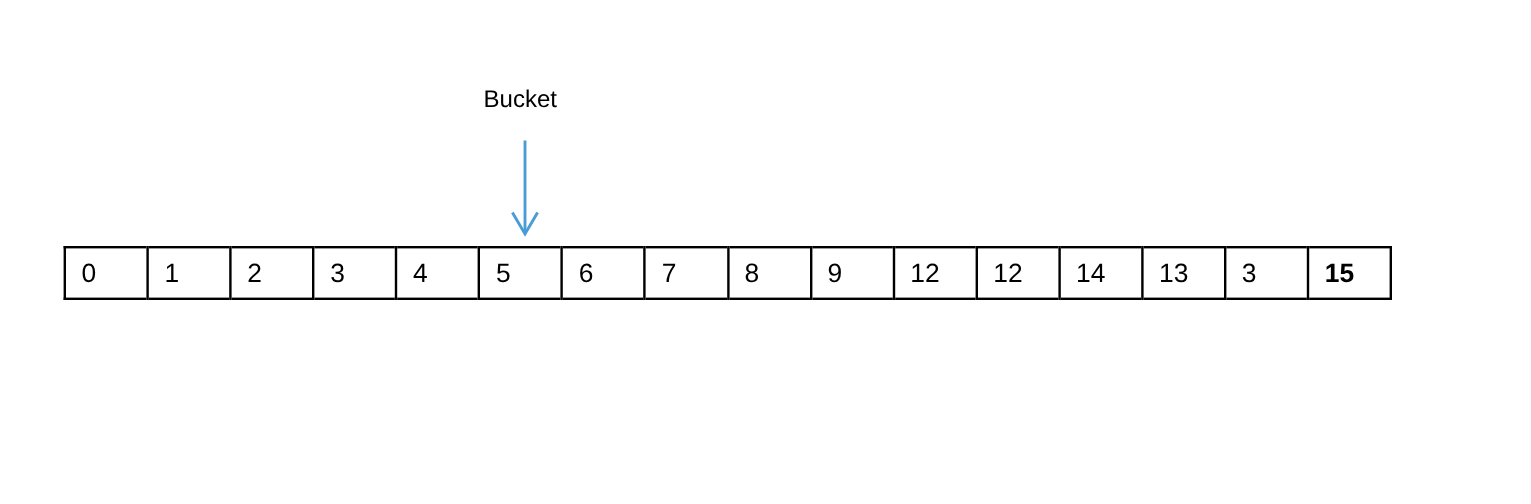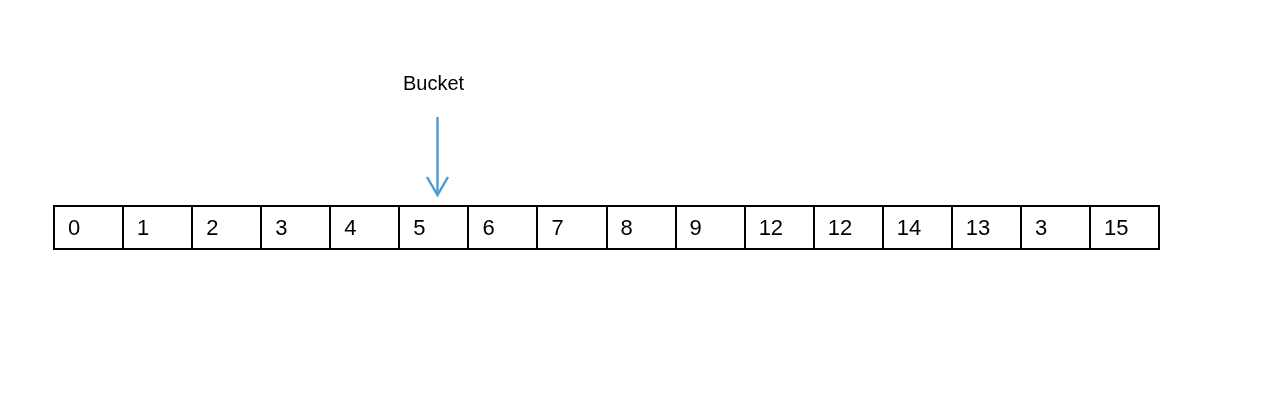--- a/index.html
+++ b/index.html
@@ -68,20 +68,21 @@
     font-size: 22px;
     line-height: 39px;
     color: #000000;
     font-family: "Liberation Sans", sans-serif;
     background: #ffffff;
     white-space: nowrap;
     overflow: hidden;
   }
   #array-table td:last-child {
     border-right: none;
+    font-weight: bold;
   }
 </style>
 </head>
 <body>
 
 <div id="canvas">
 
   <div id="annotation-label">Bucket</div>
 
   <svg id="pointer-arrow" viewBox="0 0 40 90" xmlns="http://www.w3.org/2000/svg">

